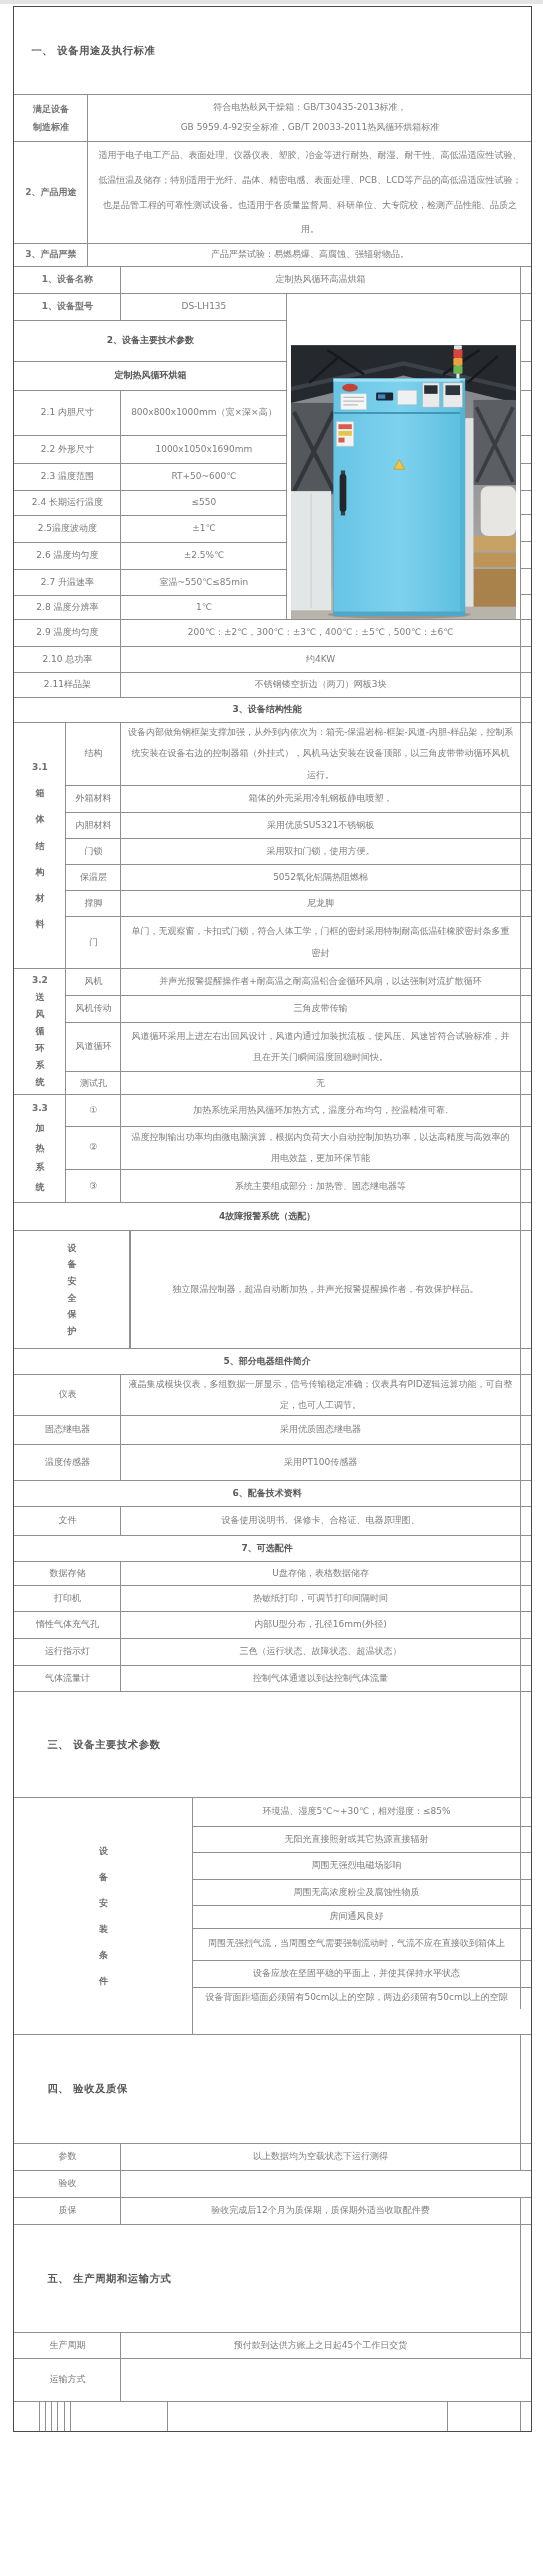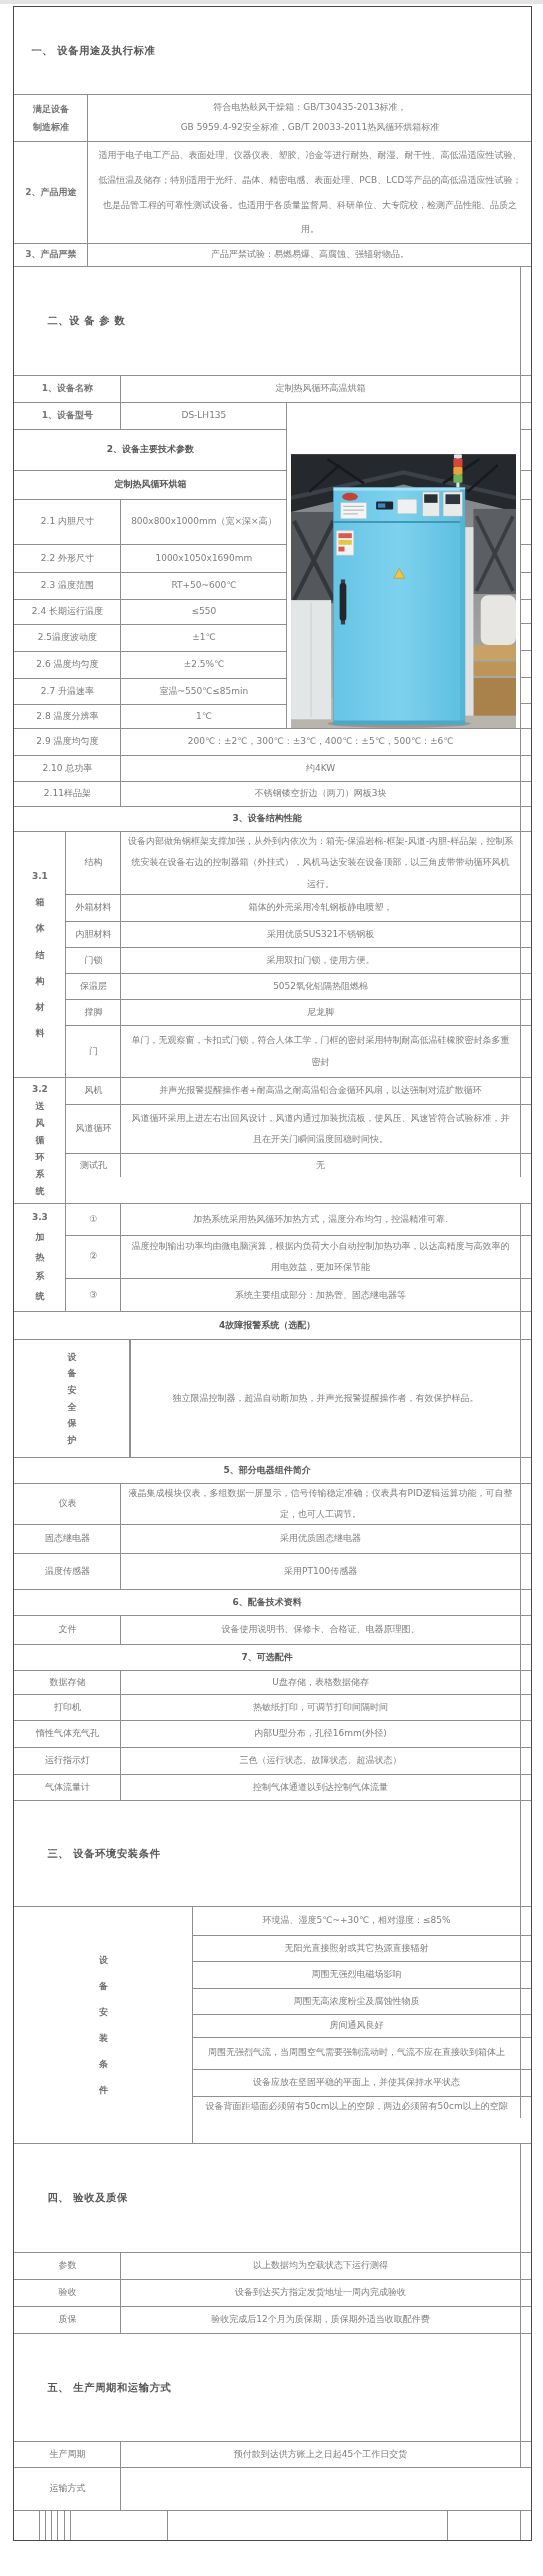--- a/index.html
+++ b/index.html
@@ -50,24 +50,20 @@
   </div>
   <div class="r" style="height:102px">
     <div class="c w120 lblB">2、产品用途</div>
     <div class="c flex1 para">适用于电子电工产品、表面处理、仪器仪表、塑胶、冶金等进行耐热、耐湿、耐干性、高低温适应性试验、低温恒温及储存；特别适用于光纤、晶体、精密电感、表面处理、PCB、LCD等产品的高低温适应性试验；也是品管工程的可靠性测试设备。也适用于各质量监督局、科研单位、大专院校，检测产品性能、品质之用。</div>
   </div>
   <div class="r" style="height:23px">
     <div class="c w120 lblB">3、产品严禁</div>
     <div class="c flex1">产品严禁试验：易燃易爆、高腐蚀、强辐射物品。</div>
   </div>
 
-  <div class="r" style="height:109px">
-    <div class="c flex1 sec" style="padding-left:33px">二、设 备 参 数</div>
-    <div class="c w19"></div>
-  </div>
   <div class="r" style="height:27px">
     <div class="c w174 lblB">1、设备名称</div>
     <div class="c flex1">定制热风循环高温烘箱</div>
     <div class="c w19"></div>
   </div>
 
   <div class="blk" style="height:326px">
     <div class="stk" style="width:272px;flex:none">
       <div class="sr" style="height:27px">
         <div class="c w174 lblB">1、设备型号</div>
@@ -264,20 +260,25 @@
 循
 环
 系
 统</div>
     <div class="stk flex1">
       <div class="sr" style="height:27px">
         <div class="c w89 lbl">风机</div>
         <div class="c flex1">并声光报警提醒操作者+耐高温之耐高温铝合金循环风扇，以达强制对流扩散循环</div>
         <div class="c w19"></div>
       </div>
+      <div class="sr" style="height:27px">
+        <div class="c w89 lbl">风机传动</div>
+        <div class="c flex1">三角皮带传输</div>
+        <div class="c w19"></div>
+      </div>
       <div class="sr" style="height:49px">
         <div class="c w89 lbl">风道循环</div>
         <div class="c flex1 para2">风道循环采用上进左右出回风设计，风道内通过加装扰流板，使风压、风速皆符合试验标准，并且在开关门瞬间温度回稳时间快。</div>
         <div class="c w19"></div>
       </div>
       <div class="sr" style="height:23px">
         <div class="c w89 lbl">测试孔</div>
         <div class="c flex1">无</div>
         <div class="c w19"></div>
       </div>
@@ -379,21 +380,21 @@
     <div class="c flex1">三色（运行状态、故障状态、超温状态）</div>
     <div class="c w19"></div>
   </div>
   <div class="r" style="height:26px">
     <div class="c w174 lbl">气体流量计</div>
     <div class="c flex1">控制气体通道以到达控制气体流量</div>
     <div class="c w19"></div>
   </div>
 
   <div class="r" style="height:106px">
-    <div class="c flex1 sec" style="padding-left:33px">三、 设备环境安装条件</div>
+    <div class="c flex1 sec" style="padding-left:33px">三、 设备主要技术参数</div>
     <div class="c w19"></div>
   </div>
   <div class="blk" style="height:237px">
     <div class="c vl" style="width:179px;flex:none">设
 备
 安
 装
 条
 件</div>
     <div class="stk flex1">
@@ -436,21 +437,20 @@
     <div class="c flex1 sec" style="padding-left:33px">四、 验收及质保</div>
     <div class="c w19"></div>
   </div>
   <div class="r" style="height:27px">
     <div class="c w174 lbl">参数</div>
     <div class="c flex1">以上数据均为空载状态下运行测得</div>
     <div class="c w19"></div>
   </div>
   <div class="r" style="height:27px">
     <div class="c w174 lbl">验收</div>
-    <div class="c flex1">设备到达买方指定发货地址一周内完成验收</div>
     <div class="c w19"></div>
   </div>
   <div class="r" style="height:27px">
     <div class="c w174 lbl">质保</div>
     <div class="c flex1">验收完成后12个月为质保期，质保期外适当收取配件费</div>
     <div class="c w19"></div>
   </div>
 
   <div class="r" style="height:108px">
     <div class="c flex1 sec" style="padding-left:33px">五、 生产周期和运输方式</div>

